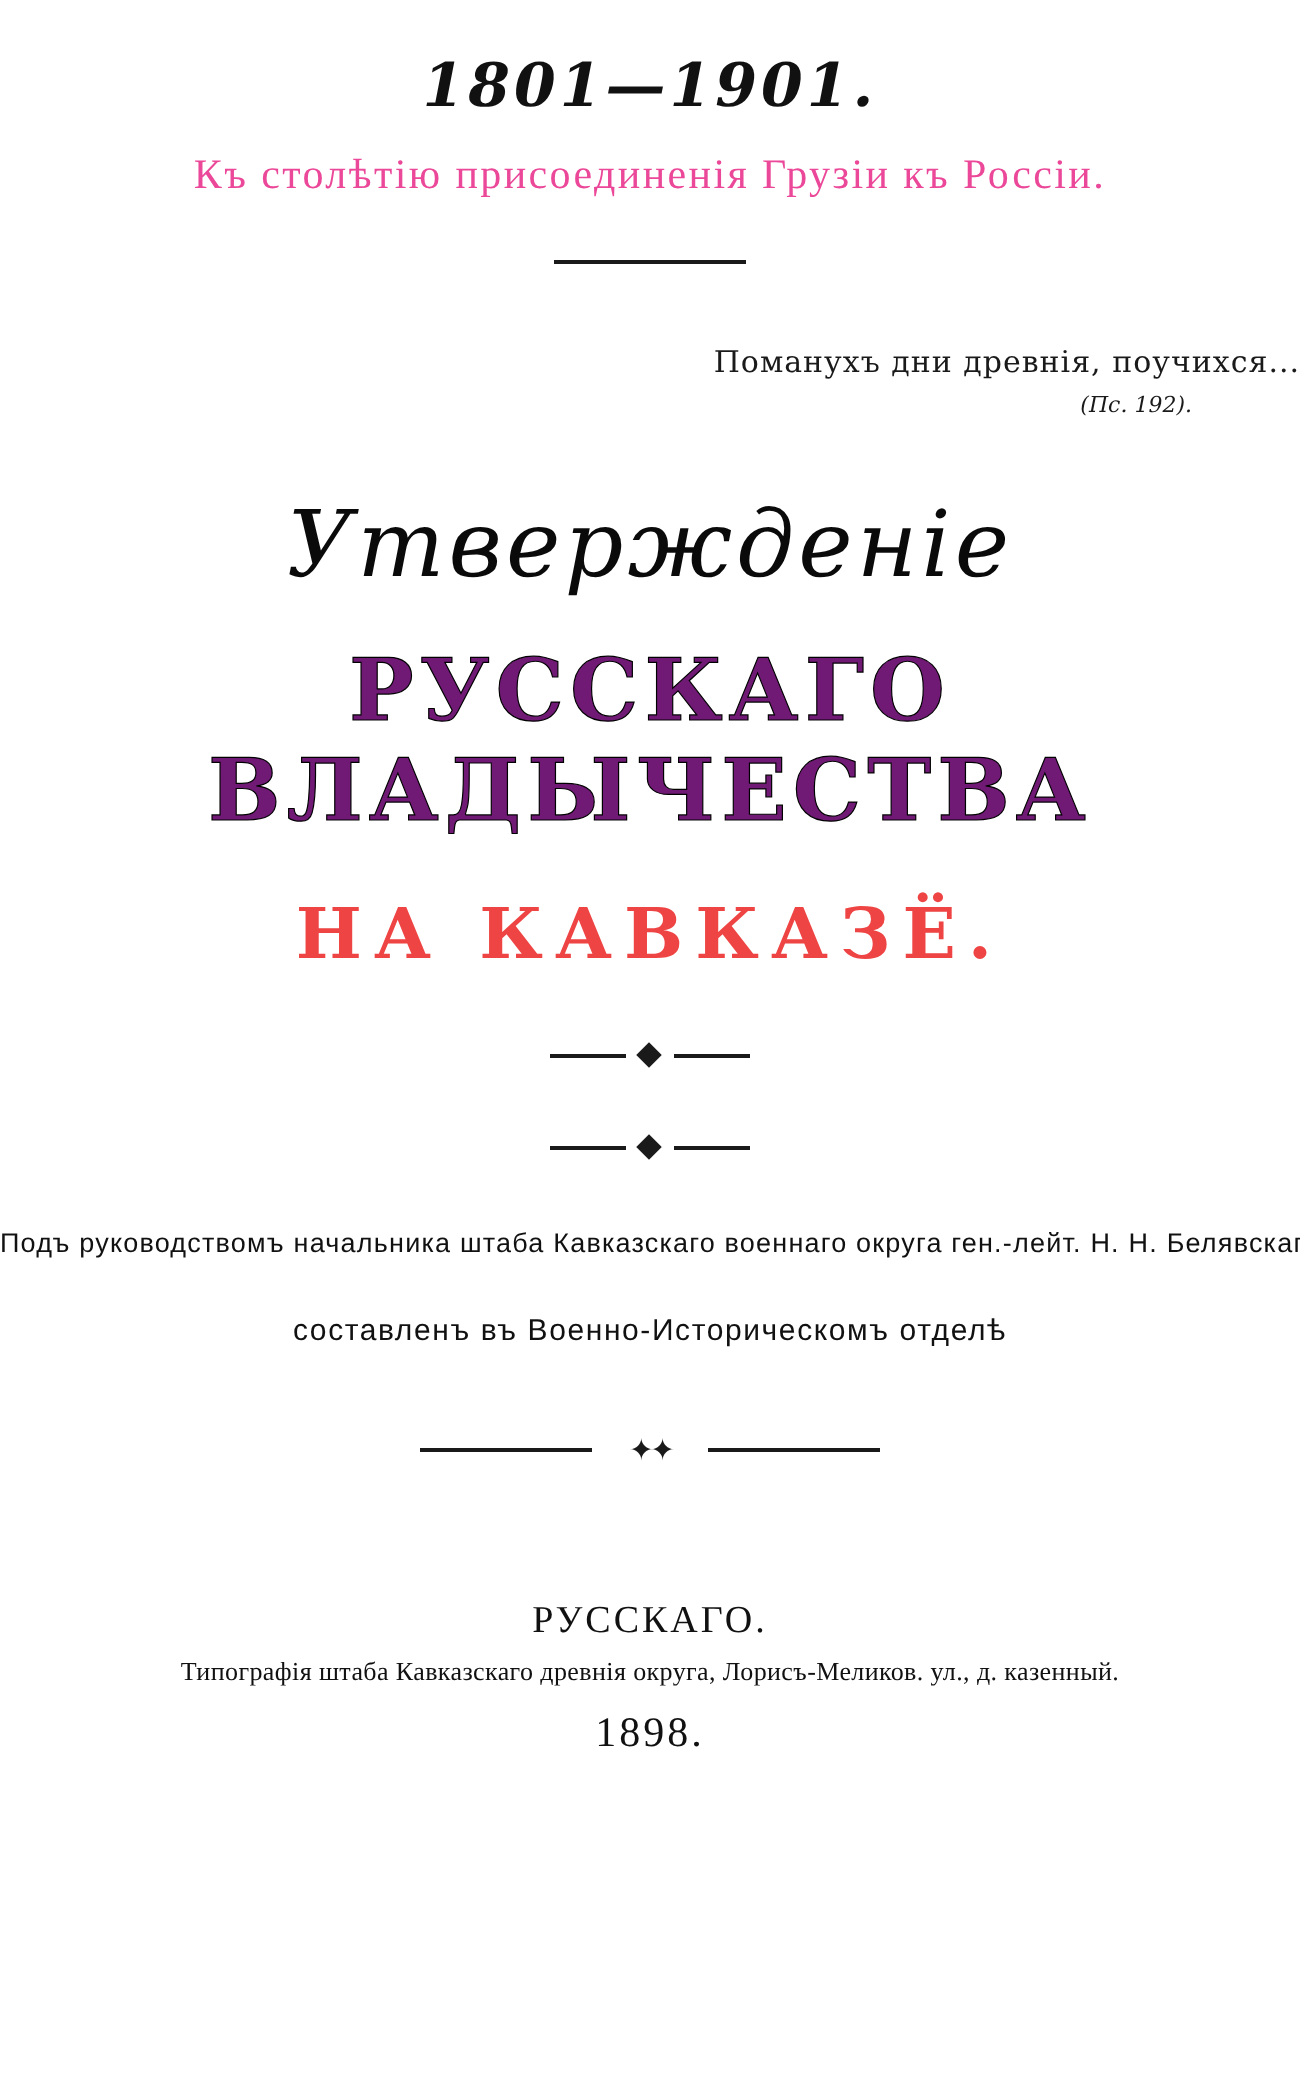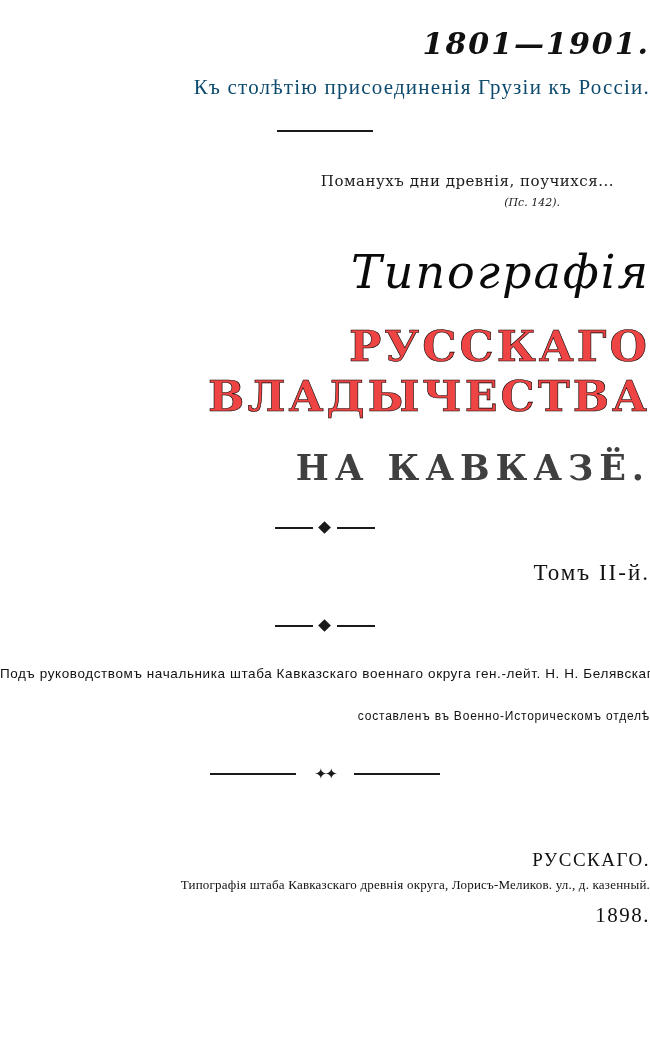--- a/index.html
+++ b/index.html
@@ -15,55 +15,54 @@
     color: #0a0a0a;
     overflow: hidden;
   }
   .page {
     position: relative;
     width: 650px;
     height: 1038px;
     box-sizing: border-box;
     padding: 0;
   }
-  .center { text-align: right; }
+  .center { text-align: center; }
 
   
   .years {
     margin-top: 26px;
     font-family: "DejaVu Serif", serif;
     font-size: 30px;
     letter-spacing: 2px;
     font-style: italic;
     font-weight: 700;
     color: #111;
   }
 
   
   .dedication {
     margin-top: 14px;
     font-family: "Liberation Serif", serif;
     font-size: 21px;
     letter-spacing: 1.2px;
-    color: #0c4a6e;
+    color: #ec4899;
   }
 
   
   .rule-short {
     width: 96px;
     height: 2px;
     background: #1a1a1a;
     margin: 30px auto 0 auto;
   }
 
   
   .epigraph {
     margin-top: 40px;
     text-align: right;
-    padding-right: 36px;
   }
   .epigraph .quote {
     font-family: "DejaVu Serif", serif;
     font-size: 15px;
     letter-spacing: 0.5px;
     color: #1a1a1a;
     white-space: nowrap;
   }
   .epigraph .source {
     font-family: "DejaVu Serif", serif;
@@ -82,30 +81,30 @@
     font-size: 46px;
     letter-spacing: 2px;
     color: #0a0a0a;
   }
   .title-2 {
     margin-top: 22px;
     font-family: "DejaVu Serif", serif;
     font-weight: 700;
     font-size: 43px;
     letter-spacing: 3px;
-    color: #ef4444;
+    color: #701a75;
     -webkit-text-stroke: 0.6px #000;
   }
   .title-3 {
     margin-top: 26px;
     font-family: "DejaVu Serif", serif;
     font-weight: 700;
     font-size: 35px;
     letter-spacing: 6px;
-    color: #404040;
+    color: #ef4444;
   }
 
   
   .diamond-rule {
     margin: 34px auto 0 auto;
     width: 100px;
     height: 12px;
     position: relative;
   }
   .diamond-rule .bar {
@@ -142,21 +141,21 @@
     margin-top: 34px;
     font-family: "Liberation Sans", sans-serif;
     font-size: 13.5px;
     letter-spacing: 0.6px;
     color: #111;
     white-space: nowrap;
   }
   .credit-2 {
     margin-top: 28px;
     font-family: "Liberation Sans", sans-serif;
-    font-size: 12px;
+    font-size: 15px;
     letter-spacing: 0.8px;
     color: #111;
   }
   .credit-3 {
     margin-top: 28px;
     font-family: "DejaVu Serif", serif;
     font-size: 16px;
     letter-spacing: 0.8px;
     color: #111;
   }
@@ -220,34 +219,33 @@
 <div class="page">
 
   <div class="years center">1801—1901.</div>
 
   <div class="dedication center">Къ столѣтію присоединенія Грузіи къ Россіи.</div>
 
   <div class="rule-short"></div>
 
   <div class="epigraph">
     <div class="quote">Поманухъ дни древнія, поучихся...</div>
-    <div class="source">(Пс. 142).</div>
-  </div>
-
-  <div class="title-1 center">Типографія</div>
+    <div class="source">(Пс. 192).</div>
+  </div>
+
+  <div class="title-1 center">Утвержденіе</div>
   <div class="title-2 center">РУССКАГО ВЛАДЫЧЕСТВА</div>
   <div class="title-3 center">НА КАВКАЗЁ.</div>
 
   <div class="diamond-rule">
     <span class="bar left"></span>
     <span class="dot"></span>
     <span class="bar right"></span>
   </div>
 
-  <div class="volume center">Томъ II-й.</div>
 
   <div class="diamond-rule">
     <span class="bar left"></span>
     <span class="dot"></span>
     <span class="bar right"></span>
   </div>
 
   <div class="credit-1 center">Подъ руководствомъ начальника штаба Кавказскаго военнаго округа ген.-лейт. Н. Н. Белявскаго.</div>
   <div class="credit-2 center">составленъ въ Военно-Историческомъ отделѣ</div>
 

